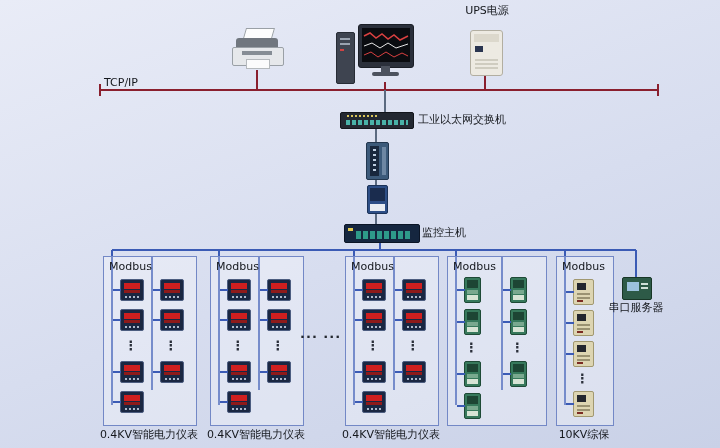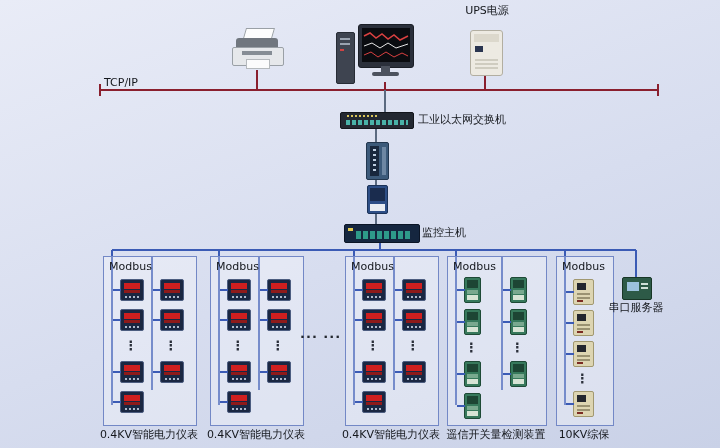--- a/index.html
+++ b/index.html
@@ -363,21 +363,20 @@
           <i class="i3"></i>
         </div>
         <div class="dots">⋮</div>
         <div class="dev io">
           <i class="i1"></i>
           <i class="i2"></i>
           <i class="i3"></i>
         </div>
       </div>
   </div>
-  <div class="lbl c" style="left:434px;top:428px;width:124px;">遥信开关量检测装置</div>
 
   <div class="gbox prot-g" style="left:556px;width:56px;">
     <span class="bus-lbl">Modbus</span>
     <div class="col" style="left:16px;">
         <div class="dev prot">
           <i class="p1"></i>
           <i class="p2"></i>
           <i class="p3"></i>
           <i class="p4"></i>
         </div>

